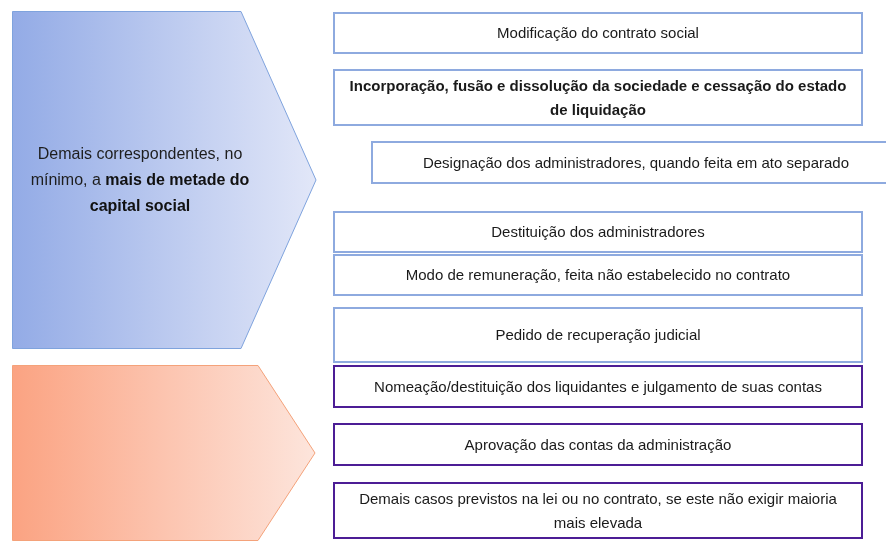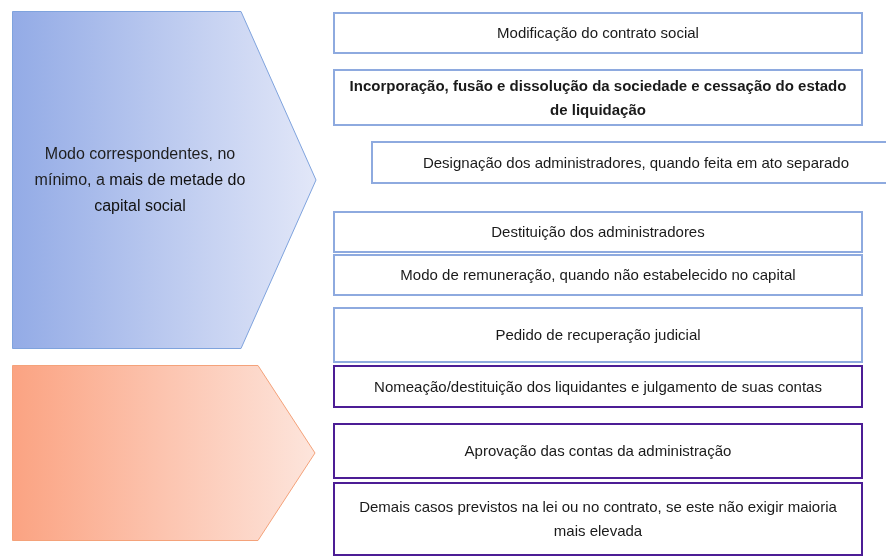--- a/index.html
+++ b/index.html
@@ -2,21 +2,21 @@
 <html><head>
   <meta charset="utf-8">
   <style>
     html, body { margin: 0; padding: 0; background: #ffffff; }
     body { width: 886px; height: 558px; position: relative; overflow: hidden;
            font-family: "Liberation Sans", "DejaVu Sans", sans-serif; color: #1a1a1a; }
     .chevron { position: absolute; }
     .chevron svg { position: absolute; left: 0; top: 0; }
     .chevron-text { position: absolute; display: flex; align-items: center; justify-content: center;
                     text-align: center; font-size: 16px; line-height: 26px; color: #1e1e1e; }
-    .chevron-text b { font-weight: normal; color: #111; }
+    .chevron-text b { font-weight: bold; color: #111; }
     .item { position: absolute; left: 333px; width: 530px; box-sizing: border-box; background: #fff;
             display: flex; align-items: center; justify-content: center; text-align: center;
             font-size: 15px; line-height: 24px; color: #1a1a1a; padding: 12px 10px; }
     .item.blue { border: 2px solid #8eaadf; }
     .item.orange { border: 2px solid #4c1d95; }
   </style>
 </head>
 <body>
 
 <div class="chevron" style="left:0;top:0;width:330px;height:355px;">
@@ -24,39 +24,39 @@
     <defs>
       <linearGradient id="gBlue" x1="0" y1="0" x2="1" y2="0">
         <stop offset="0" stop-color="#93abe6"></stop>
         <stop offset="1" stop-color="#e2e7f8"></stop>
       </linearGradient>
     </defs>
     <polygon points="12.5,11.5 241,11.5 316,180 241,348.5 12.5,348.5" fill="url(#gBlue)" stroke="#7fa3dd" stroke-width="1"></polygon>
   </svg>
   <div class="chevron-text" style="left:25px;top:100px;width:230px;height:160px;">
     <div>
-      <span>Modo correspondentes, no mínimo, a </span><b>mais de metade do capital social</b>
+      <span>Demais correspondentes, no mínimo, a </span><b>mais de metade do capital social</b>
     </div>
   </div>
 </div>
 
 <div class="chevron" style="left:0;top:355px;width:330px;height:203px;">
   <svg width="330" height="203">
     <defs>
       <linearGradient id="gOrange" x1="0" y1="0" x2="1" y2="0">
         <stop offset="0" stop-color="#fba382"></stop>
         <stop offset="1" stop-color="#fde5dc"></stop>
       </linearGradient>
     </defs>
     <polygon points="12.5,10.5 258,10.5 315,98 258,185.5 12.5,185.5" fill="url(#gOrange)" stroke="#f4a27a" stroke-width="1"></polygon>
   </svg>
 </div>
 
 <div class="item blue" style="top:12px;height:42px;">Modificação do contrato social</div>
 <div class="item blue" style="top:69px;height:57px;font-weight:bold;">Incorporação, fusão e dissolução da sociedade e cessação do estado de liquidação</div>
 <div class="item blue" style="top:141px;height:43px;margin-left:38px;">Designação dos administradores, quando feita em ato separado</div>
 <div class="item blue" style="top:196px;height:42px;margin-top:15px;">Destituição dos administradores</div>
-<div class="item blue" style="top:254px;height:42px;">Modo de remuneração, quando não estabelecido no capital</div>
+<div class="item blue" style="top:254px;height:42px;">Modo de remuneração, feita não estabelecido no contrato</div>
 <div class="item blue" style="top:307px;height:56px;">Pedido de recuperação judicial</div>
 
 <div class="item orange" style="top:365px;height:43px;">Nomeação/destituição dos liquidantes e julgamento de suas contas</div>
-<div class="item orange" style="top:423px;height:56px;">Aprovação das contas da administração</div>
-<div class="item orange" style="top:482px;height:74px;">Demais casos previstos na lei ou no contrato, se este não exigir maioria mais elevada</div>
+<div class="item orange" style="top:423px;height:43px;">Aprovação das contas da administração</div>
+<div class="item orange" style="top:482px;height:57px;">Demais casos previstos na lei ou no contrato, se este não exigir maioria mais elevada</div>
 
 </body></html>

